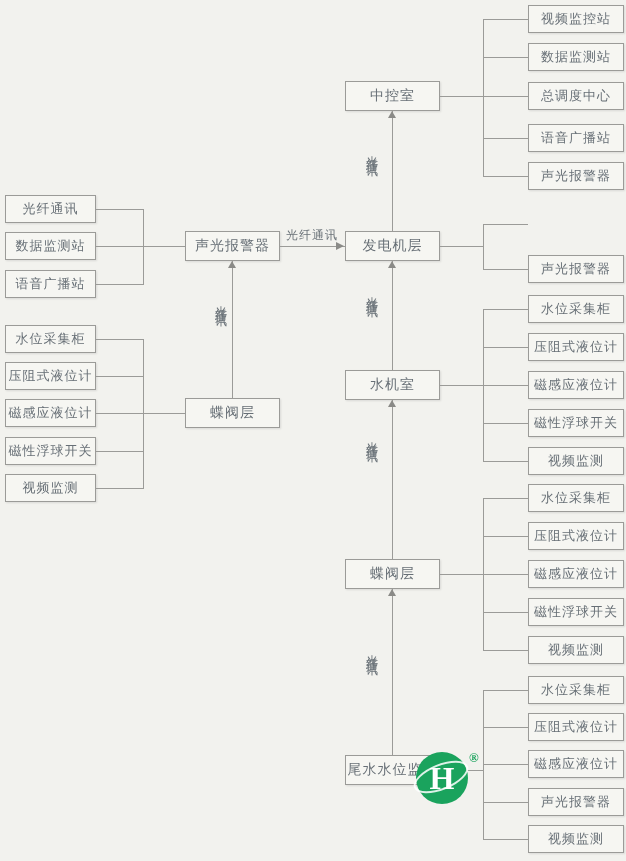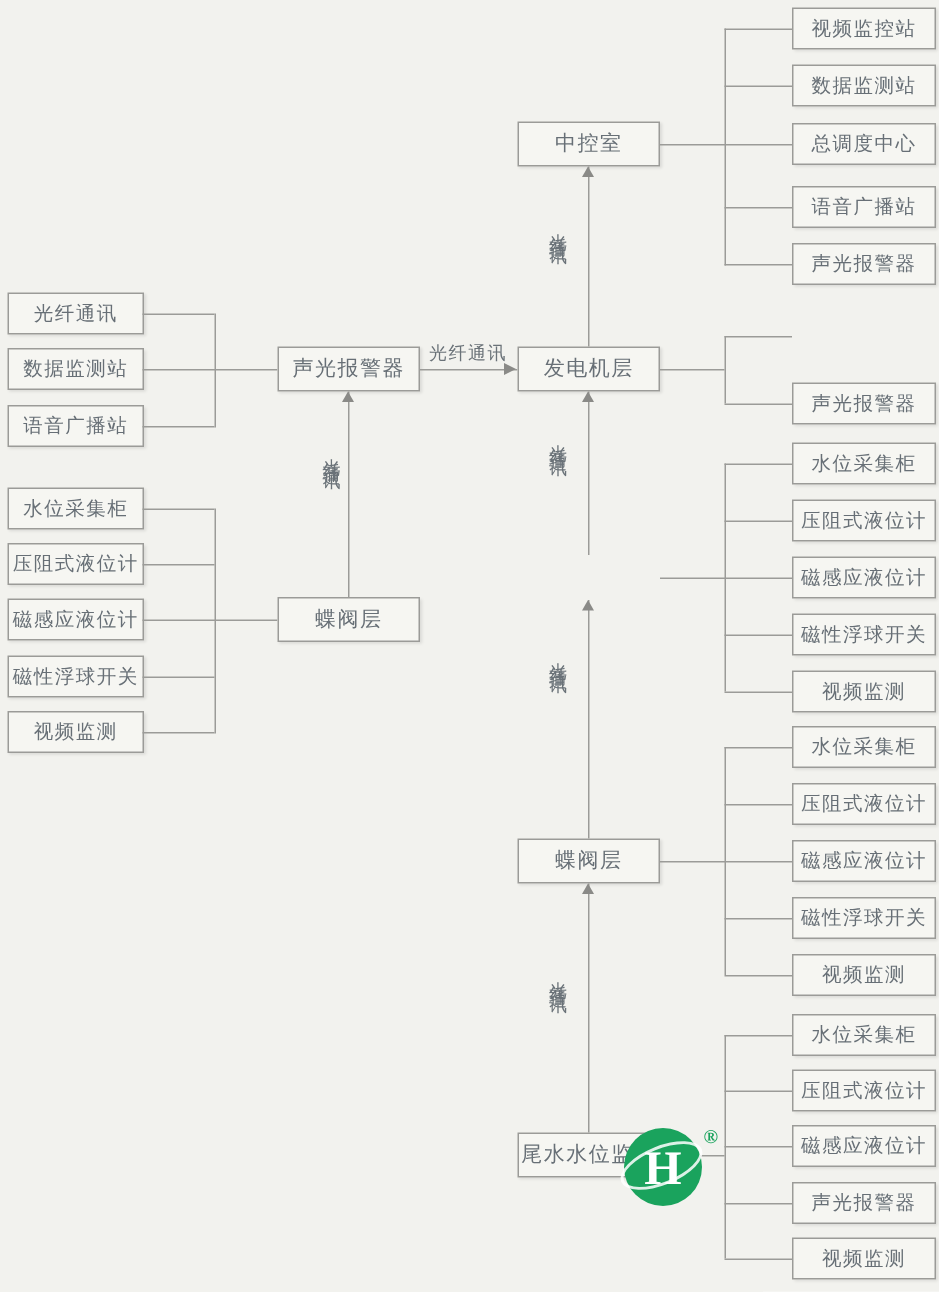--- a/index.html
+++ b/index.html
@@ -85,20 +85,21 @@
   <div class="vline" style="left:232px;top:261px;height:137px"></div>
   <div class="arrow-up" style="left:228px;top:261px"></div>
   <div class="vlabel" style="left:215px;top:296px">光纤通讯</div>
 
   <div class="hline" style="left:280px;top:246px;width:65px"></div>
   <div class="arrow-right" style="left:336px;top:242px"></div>
   <div class="hlabel" style="left:286px;top:227px">光纤通讯</div>
 
   <div class="box mid" style="left:345px;top:231px">发电机层</div>
   <div class="box mid" style="left:345px;top:81px">中控室</div>
+  <div class="box mid" style="left:345px;top:370px">水机室</div>
   <div class="box mid" style="left:345px;top:559px">蝶阀层</div>
   <div class="box mid" style="left:345px;top:755px">尾水水位监测</div>
 
   <div class="vline" style="left:392px;top:111px;height:120px"></div>
   <div class="arrow-up" style="left:388px;top:111px"></div>
   <div class="vlabel" style="left:366px;top:146px">光纤通讯</div>
 
   <div class="vline" style="left:392px;top:261px;height:109px"></div>
   <div class="arrow-up" style="left:388px;top:261px"></div>
   <div class="vlabel" style="left:366px;top:287px">光纤通讯</div>

